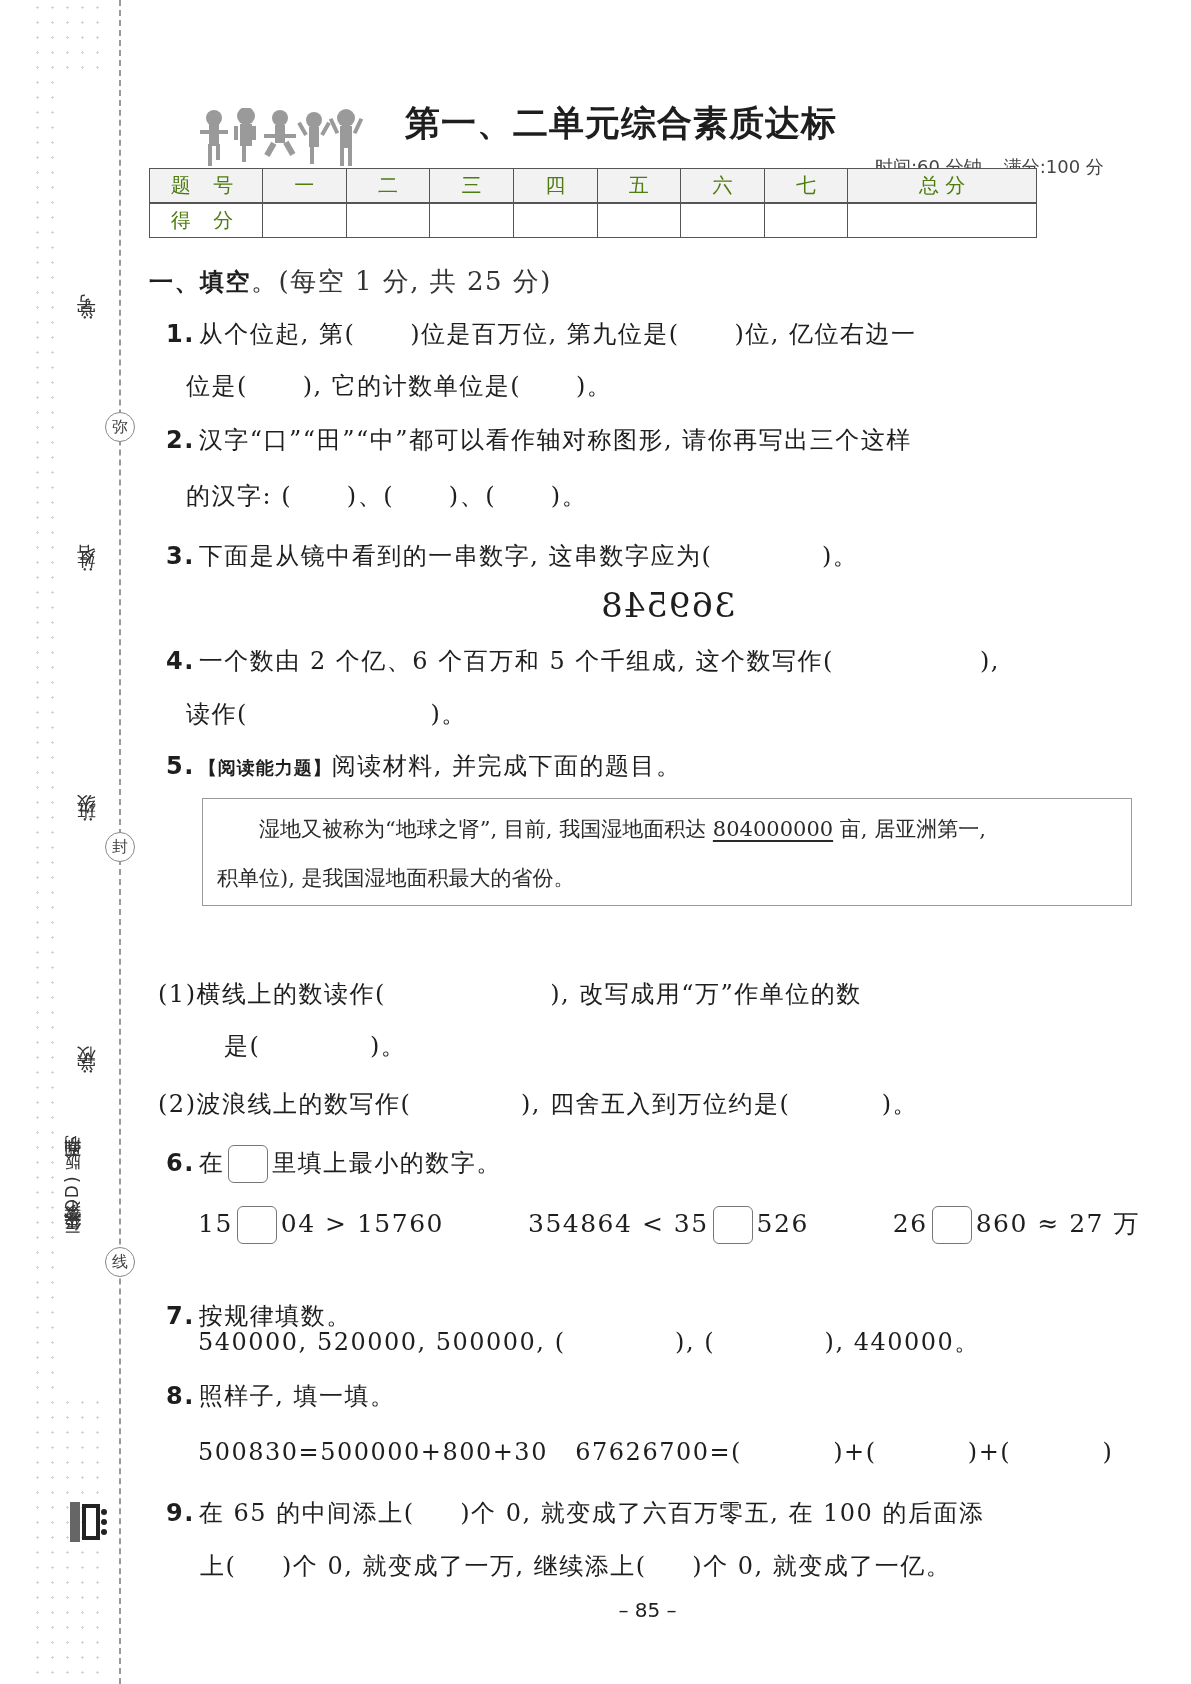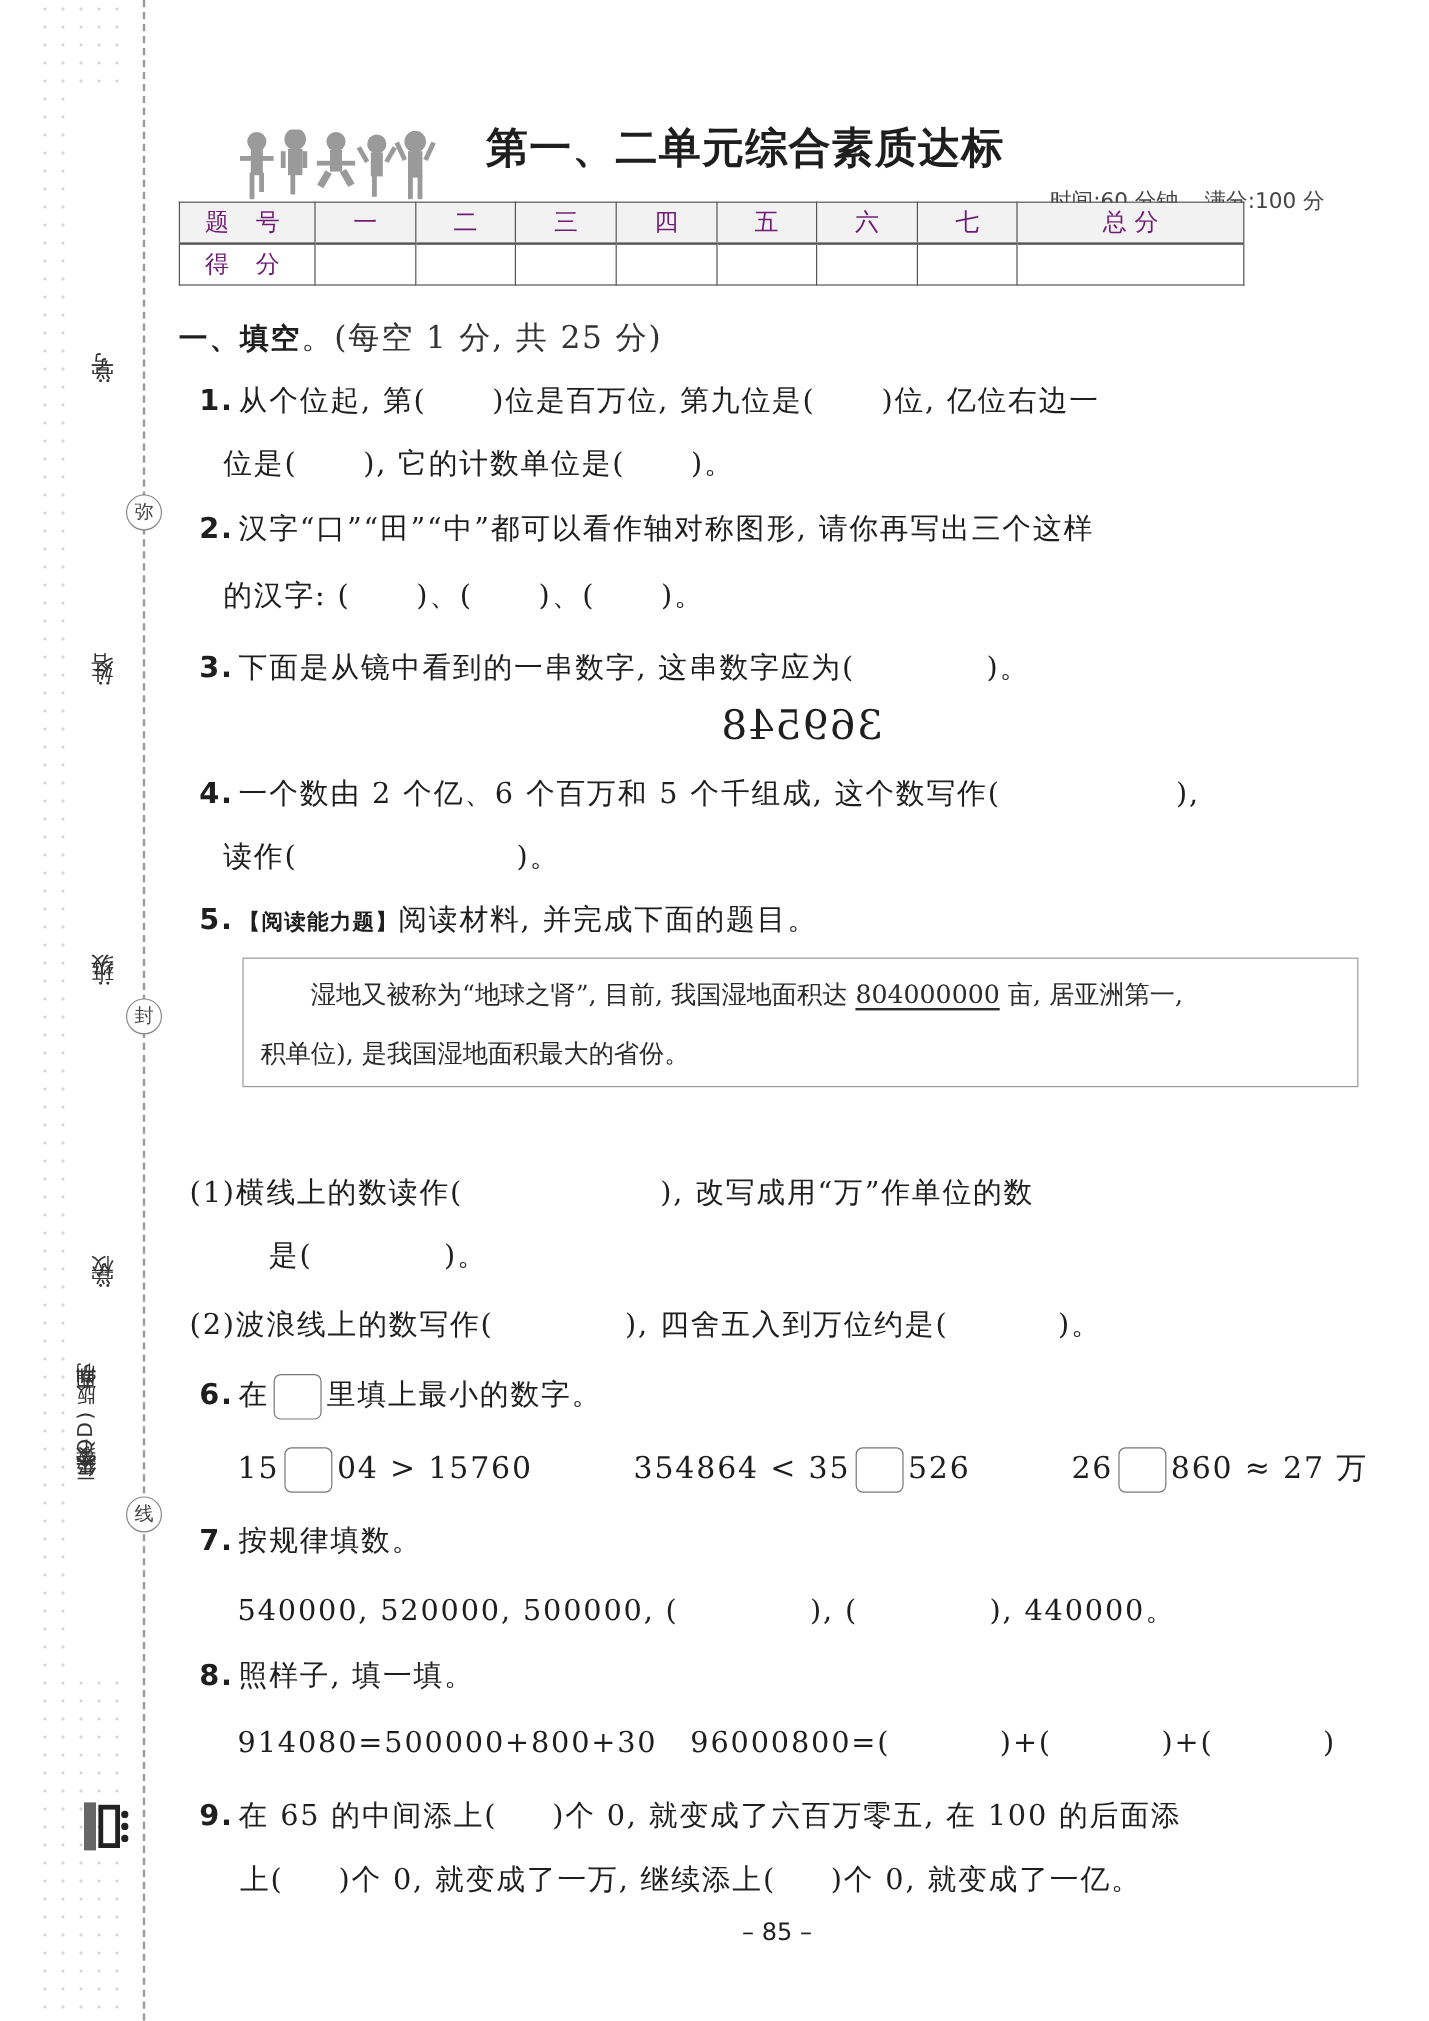--- a/index.html
+++ b/index.html
@@ -19,21 +19,21 @@
     font-family:"DejaVu Sans","Liberation Sans",sans-serif;font-size:17px;color:#333;letter-spacing:1px;}
   .logo{position:absolute;left:62px;top:1498px;width:48px;height:48px;}
   
   .kids{position:absolute;left:200px;top:108px;}
   .title{position:absolute;left:405px;top:100px;font-size:35px;font-weight:bold;letter-spacing:1px;}
   .meta{position:absolute;left:875px;top:112px;font-family:"DejaVu Sans","Liberation Sans",sans-serif;
     font-size:18px;color:#444;margin-top:43px;}
   .meta span{margin-right:22px;}
   
   table.score{position:absolute;left:149px;top:168px;width:888px;border-collapse:collapse;
-    font-family:"DejaVu Sans","Liberation Sans",sans-serif;font-size:20px;color:#701a75;}
+    font-family:"DejaVu Sans","Liberation Sans",sans-serif;font-size:20px;color:#4d7c0f;}
   table.score td{border:1px solid #555;height:33px;text-align:center;padding:0;}
   table.score tr:first-child td{background:#f2f2f2;border-bottom:2px solid #555;}
   table.score td:first-child{width:112px;letter-spacing:8px;}
   
   .line{position:absolute;font-size:24px;white-space:pre;letter-spacing:1.5px;}
   .sec{left:149px;font-weight:normal;}
   .sec b{font-weight:bold;}
   .sec .note{font-size:26px;color:#333;}
   .num{font-family:"DejaVu Sans","Liberation Sans",sans-serif;font-weight:bold;font-size:24px;margin-right:4px;}
   .q{left:166px;}
@@ -156,22 +156,22 @@
   <div>积单位), 是我国湿地面积最大的省份。</div>
 </div>
 
 <div class="line sub" style="top:978px">(1)横线上的数读作(                  ), 改写成用“万”作单位的数</div>
 <div class="line" style="left:224px;top:1030px">是(            )。</div>
 <div class="line sub" style="top:1088px">(2)波浪线上的数写作(            ), 四舍五入到万位约是(          )。</div>
 
 <div class="line q" style="top:1145px"><span class="num">6.</span><span>在</span><span class="box"></span><span>里填上最小的数字。</span></div>
 <div class="line" style="left:198px;top:1206px;font-size:25px"><span>15</span><span class="box"></span><span>04 &gt; 15760</span><span style="display:inline-block;width:84px"></span><span>354864 &lt; 35</span><span class="box"></span><span>526</span><span style="display:inline-block;width:84px"></span><span>26</span><span class="box"></span><span>860 ≈ 27 万</span></div>
 
-<div class="line q" style="top:1268px"><span class="num">7.</span><span>按规律填数。</span></div>
+<div class="line q" style="top:1300px"><span class="num">7.</span><span>按规律填数。</span></div>
 <div class="line" style="left:198px;top:1326px">540000, 520000, 500000, (            ), (            ), 440000。</div>
 
 <div class="line q" style="top:1380px"><span class="num">8.</span><span>照样子, 填一填。</span></div>
-<div class="line" style="left:198px;top:1438px">914080=500000+800+30   96000800=(          )+(          )+(          )</div>
+<div class="line" style="left:198px;top:1438px">500830=500000+800+30   67626700=(          )+(          )+(          )</div>
 
 <div class="line q" style="top:1497px"><span class="num">9.</span><span>在 65 的中间添上(     )个 0, 就变成了六百万零五, 在 100 的后面添</span></div>
 <div class="line" style="left:200px;top:1550px">上(     )个 0, 就变成了一万, 继续添上(     )个 0, 就变成了一亿。</div>
 
 <div class="pageno" style="width:1191px;left:52px">– 85 –</div>
 
 </body></html>

